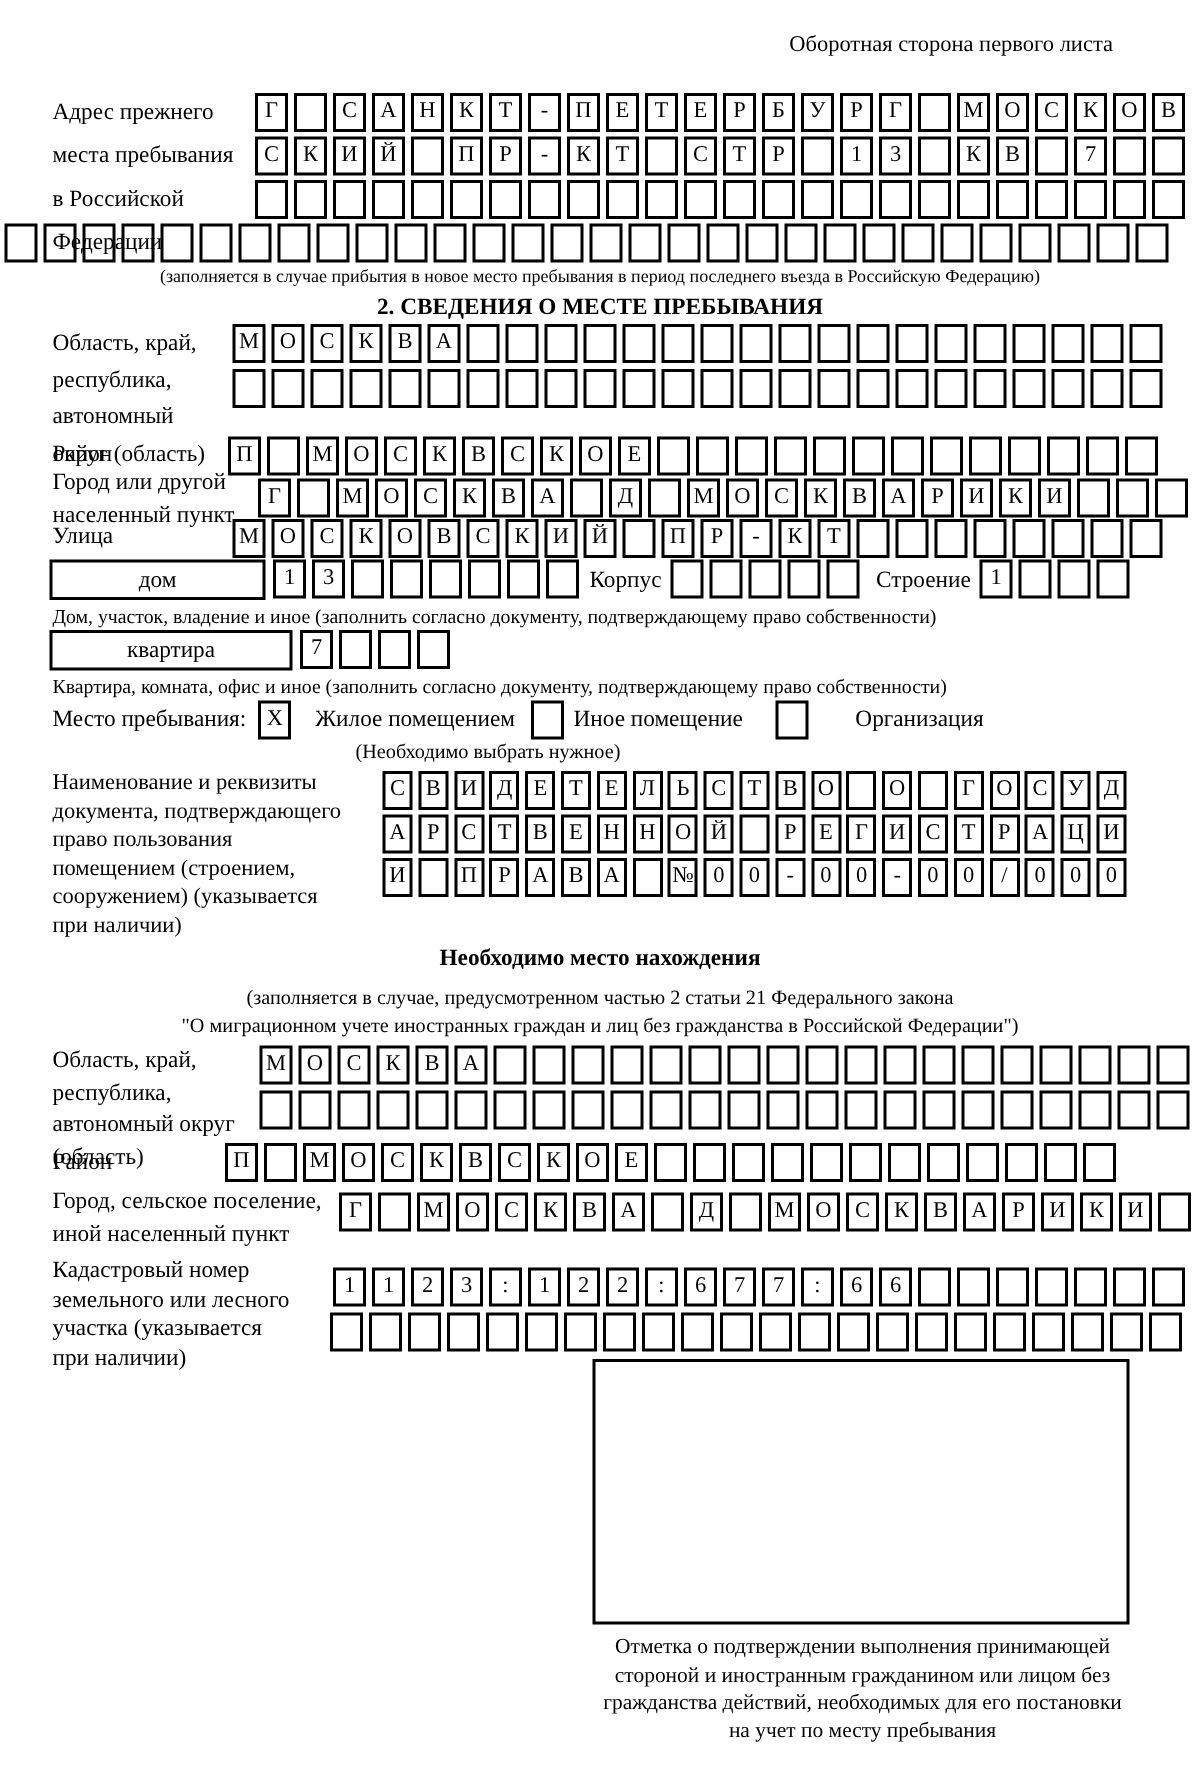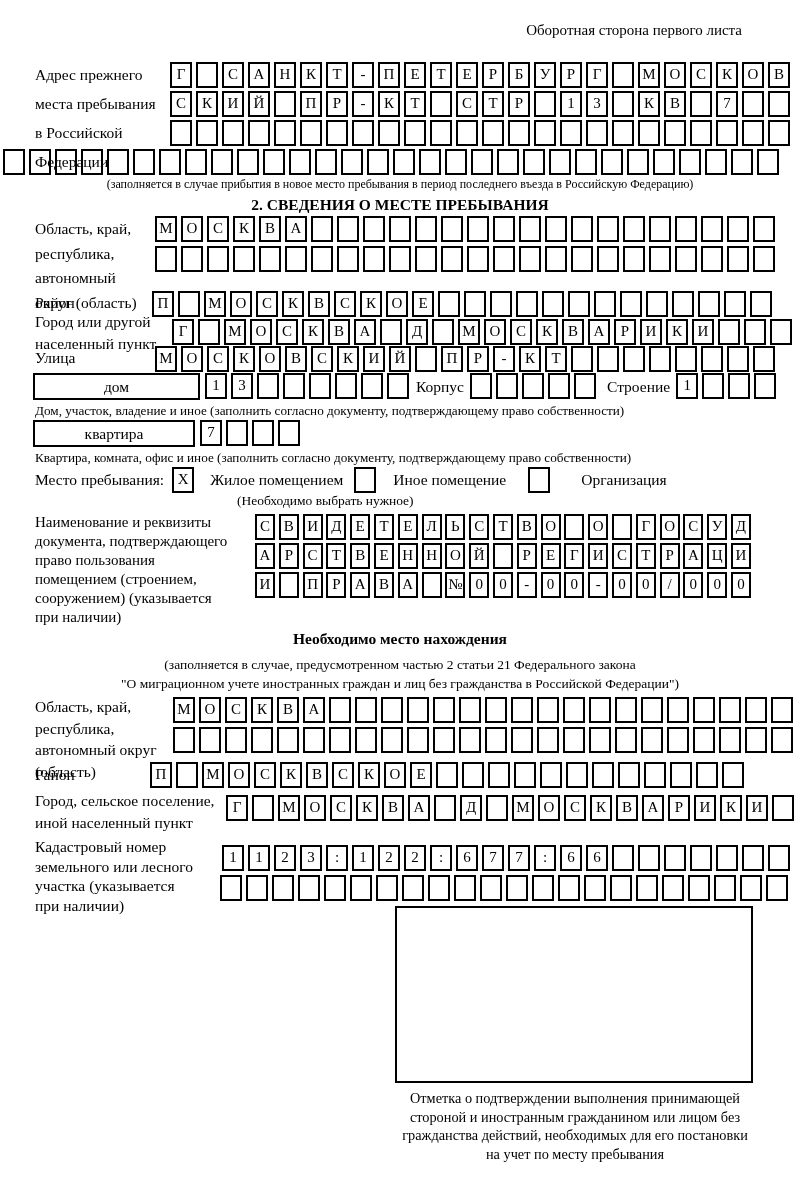--- a/index.html
+++ b/index.html
@@ -286,21 +286,21 @@
     <span class="cell"></span>
     <span class="cell"></span>
     <span class="cell"></span>
     <span class="cell"></span>
     <span class="cell"></span>
     <span class="cell"></span>
     <span class="cell"></span>
   </div>
 
 <div class="abs" style="left:33px;top:373px;display:flex;align-items:flex-start">
-  <div class="wrect" style="width:167px">дом</div>
+  <div class="wrect" style="width:144px">дом</div>
   <div class="cellrow" style="margin-left:5px">
       <span class="cell">1</span>
       <span class="cell">3</span>
       <span class="cell"></span>
       <span class="cell"></span>
       <span class="cell"></span>
       <span class="cell"></span>
       <span class="cell"></span>
       <span class="cell"></span>
     </div>
@@ -331,21 +331,21 @@
       <span class="cell"></span>
     </div>
 </div>
 <div class="abs snote" style="left:35px;top:450px">Квартира, комната, офис и иное (заполнить согласно документу, подтверждающему право собственности)</div>
 
 <div class="abs" style="left:35px;top:467px;display:flex;align-items:center">
   <span class="lbl">Место пребывания:</span>
   <span class="cell" style="margin-left:8px">X</span>
   <span class="lbl" style="margin-left:12px">Жилое помещением</span>
   <span class="cell" style="margin-left:11px"></span>
-  <span class="lbl" style="margin-left:13px">Иное помещение</span>
+  <span class="lbl" style="margin-left:2px">Иное помещение</span>
   <span class="cell" style="margin-left:22px"></span>
   <span class="lbl" style="margin-left:27px">Организация</span>
 </div>
 <div class="abs" style="left:237px;top:493px;font-size:13.5px">(Необходимо выбрать нужное)</div>
 
 <div class="abs lbl" style="left:35px;top:513px;line-height:19px;font-size:15px">Наименование и реквизиты
 документа, подтверждающего
 право пользования
 помещением (строением,
 сооружением) (указывается

